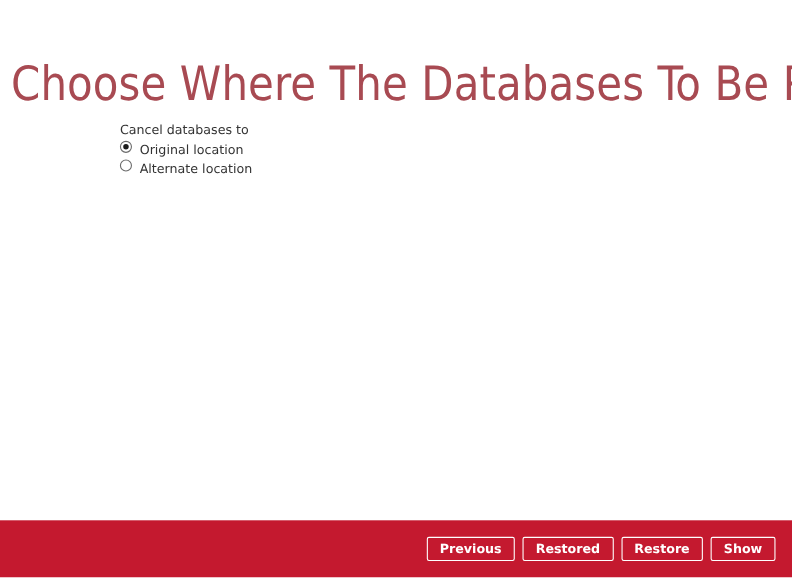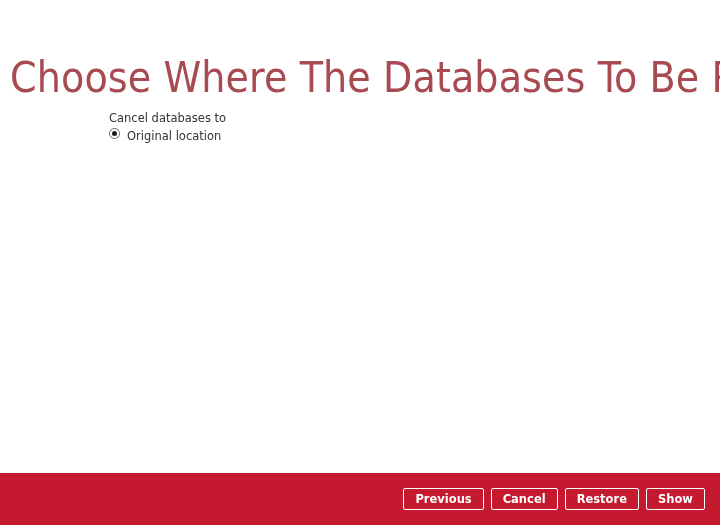--- a/index.html
+++ b/index.html
@@ -145,24 +145,28 @@
 
   <div id="form-area">
 
     <div id="restore-to-label">Cancel databases to</div>
 
     <div class="radio-row">
       <span class="radio-mark checked"></span>
       <span class="radio-label">Original location</span>
     </div>
 
+    <div class="radio-row">
+      <span class="radio-mark"></span>
+      <span class="radio-label">Alternate location</span>
+    </div>
 
 
   </div>
 
   <div id="footer-bar">
     <button class="footer-button">Previous</button>
-    <button class="footer-button">Cancel</button>
+    <button class="footer-button">Restored</button>
     <button class="footer-button">Restore</button>
     <button class="footer-button">Show</button>
   </div>
 
 </div>
 
 </body></html>

